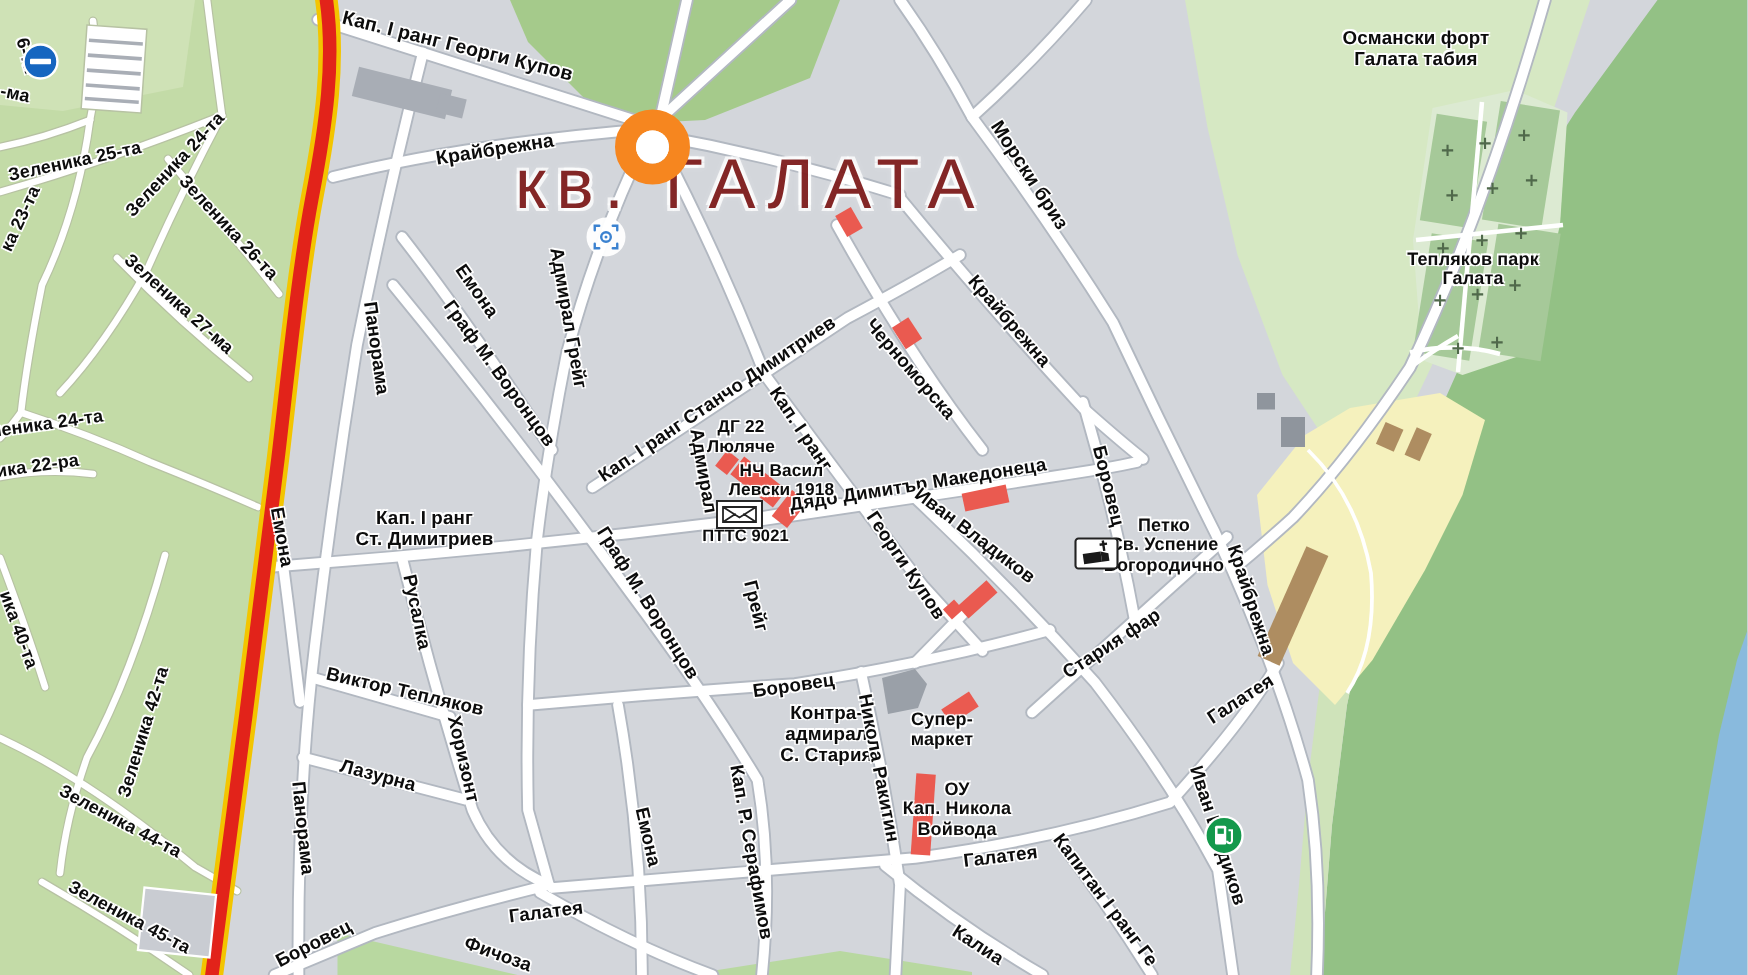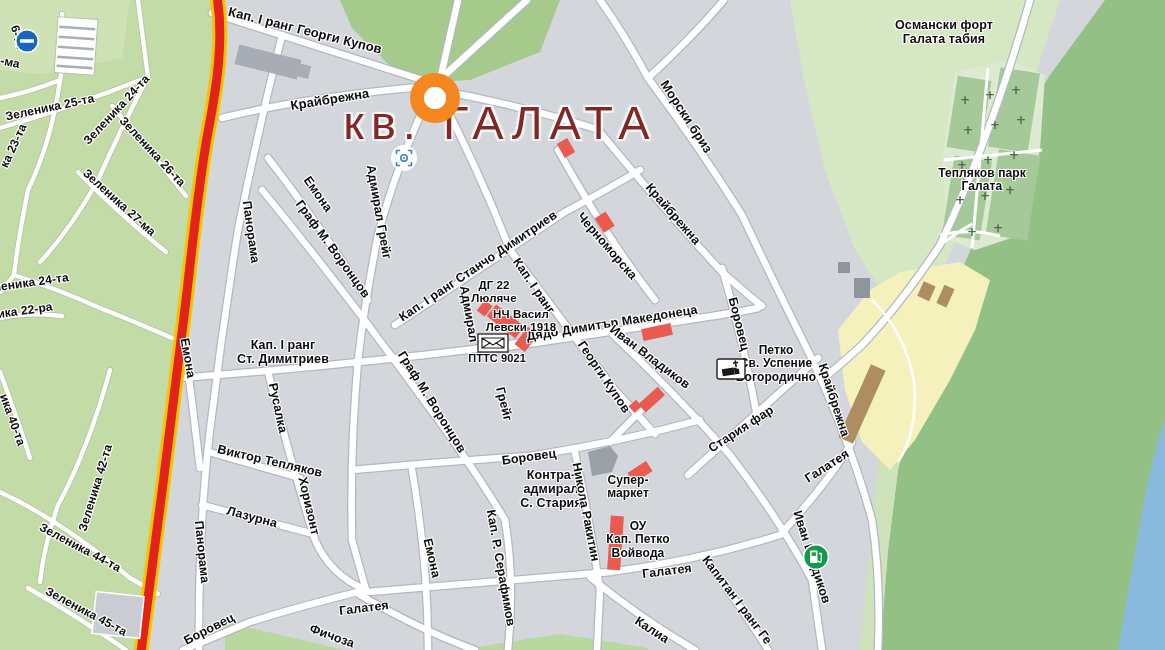--- a/index.html
+++ b/index.html
@@ -346,21 +346,21 @@
       <span class="map-label place" style="left: 283px; top: 352px; font-size: 12.5px; transform: translate(-50%, -50%) rotate(0deg);">Кап. І ранг
 Ст. Димитриев</span>
       <span class="map-label" style="left: 501px; top: 568px; font-size: 12.5px; transform: translate(-50%, -50%) rotate(80deg);">Кап. Р. Серафимов</span>
       <span class="map-label place" style="left: 551px; top: 489px; font-size: 12.5px; transform: translate(-50%, -50%) rotate(0deg);">Контра-
 адмирал
 С. Стария</span>
       <span class="map-label" style="left: 586px; top: 512px; font-size: 12.5px; transform: translate(-50%, -50%) rotate(79deg);">Никола Ракитин</span>
       <span class="map-label place" style="left: 628px; top: 464px; font-size: 12px; transform: translate(-50%, -50%) rotate(0deg); margin-top: 23px;">Супер-
 маркет</span>
       <span class="map-label place" style="left: 638px; top: 540px; font-size: 12px; transform: translate(-50%, -50%) rotate(0deg);">ОУ
-Кап. Петко
+Кап. Никола
 Войвода</span>
       <span class="map-label place" style="left: 494px; top: 292px; font-size: 11.5px; transform: translate(-50%, -50%) rotate(0deg);">ДГ 22
 Люляче</span>
       <span class="map-label place" style="left: 521px; top: 321px; font-size: 11.5px; transform: translate(-50%, -50%) rotate(0deg);">НЧ Васил
 Левски 1918</span>
       <span class="map-label place" style="left: 497px; top: 358px; font-size: 11px; transform: translate(-50%, -50%) rotate(0deg);">ПТТС 9021</span>
     </div>
 
   <div class="poi-layer">
       <div class="poi" style="left: 435px; top: 98px;"><svg width="52" height="52">

